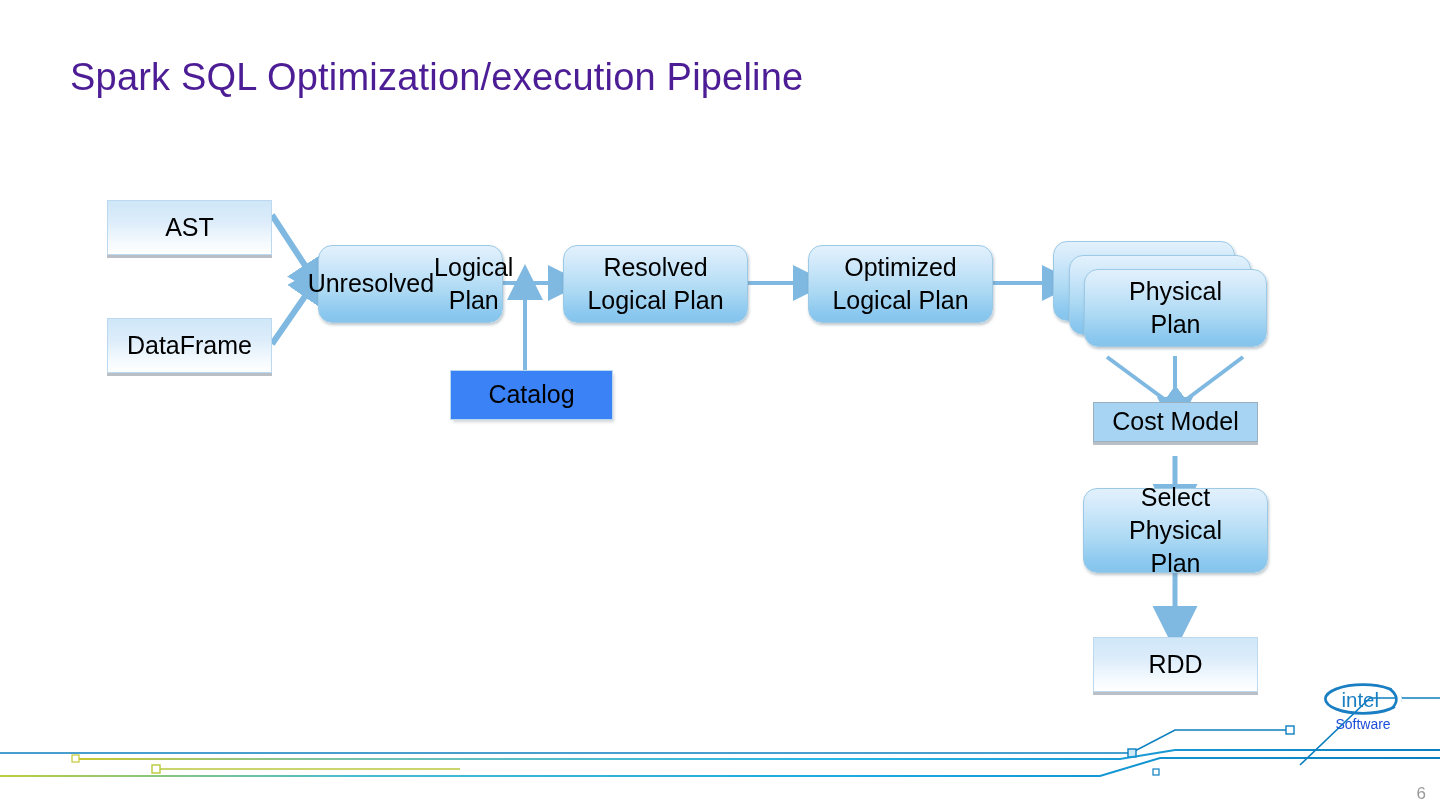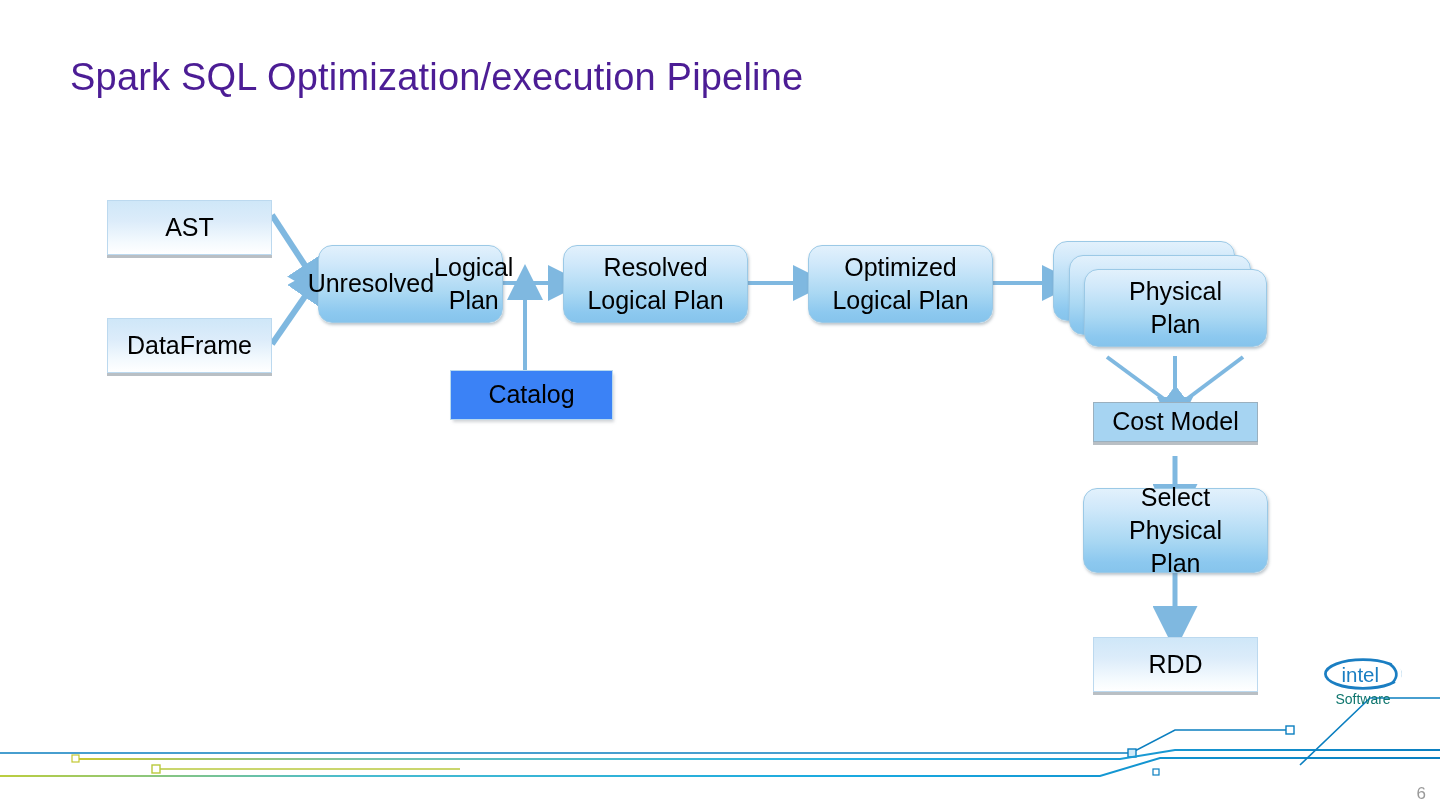--- a/index.html
+++ b/index.html
@@ -96,37 +96,37 @@
     right: 14px;
     bottom: 6px;
     font-size: 17px;
     color: #9a9a9a;
   }
 
   
   #intel-logo {
     position: absolute;
     left: 1322px;
-    top: 657px;
+    top: 682px;
     width: 90px;
     height: 58px;
     z-index: 9;
   }
   #intel-logo .intel-word {
     position: absolute;
     left: 0; top: 0;
     width: 82px; height: 34px;
   }
   #intel-logo .intel-sub {
     position: absolute;
     left: 0; top: 34px;
     width: 82px;
     text-align: center;
     font-size: 14px;
-    color: #0f766e;
+    color: #1d4ed8;
   }
   
   #circuit {
     position: absolute;
     left: 0; top: 690px;
     width: 1440px; height: 120px;
     z-index: 2;
   }
 </style>
 </head>

